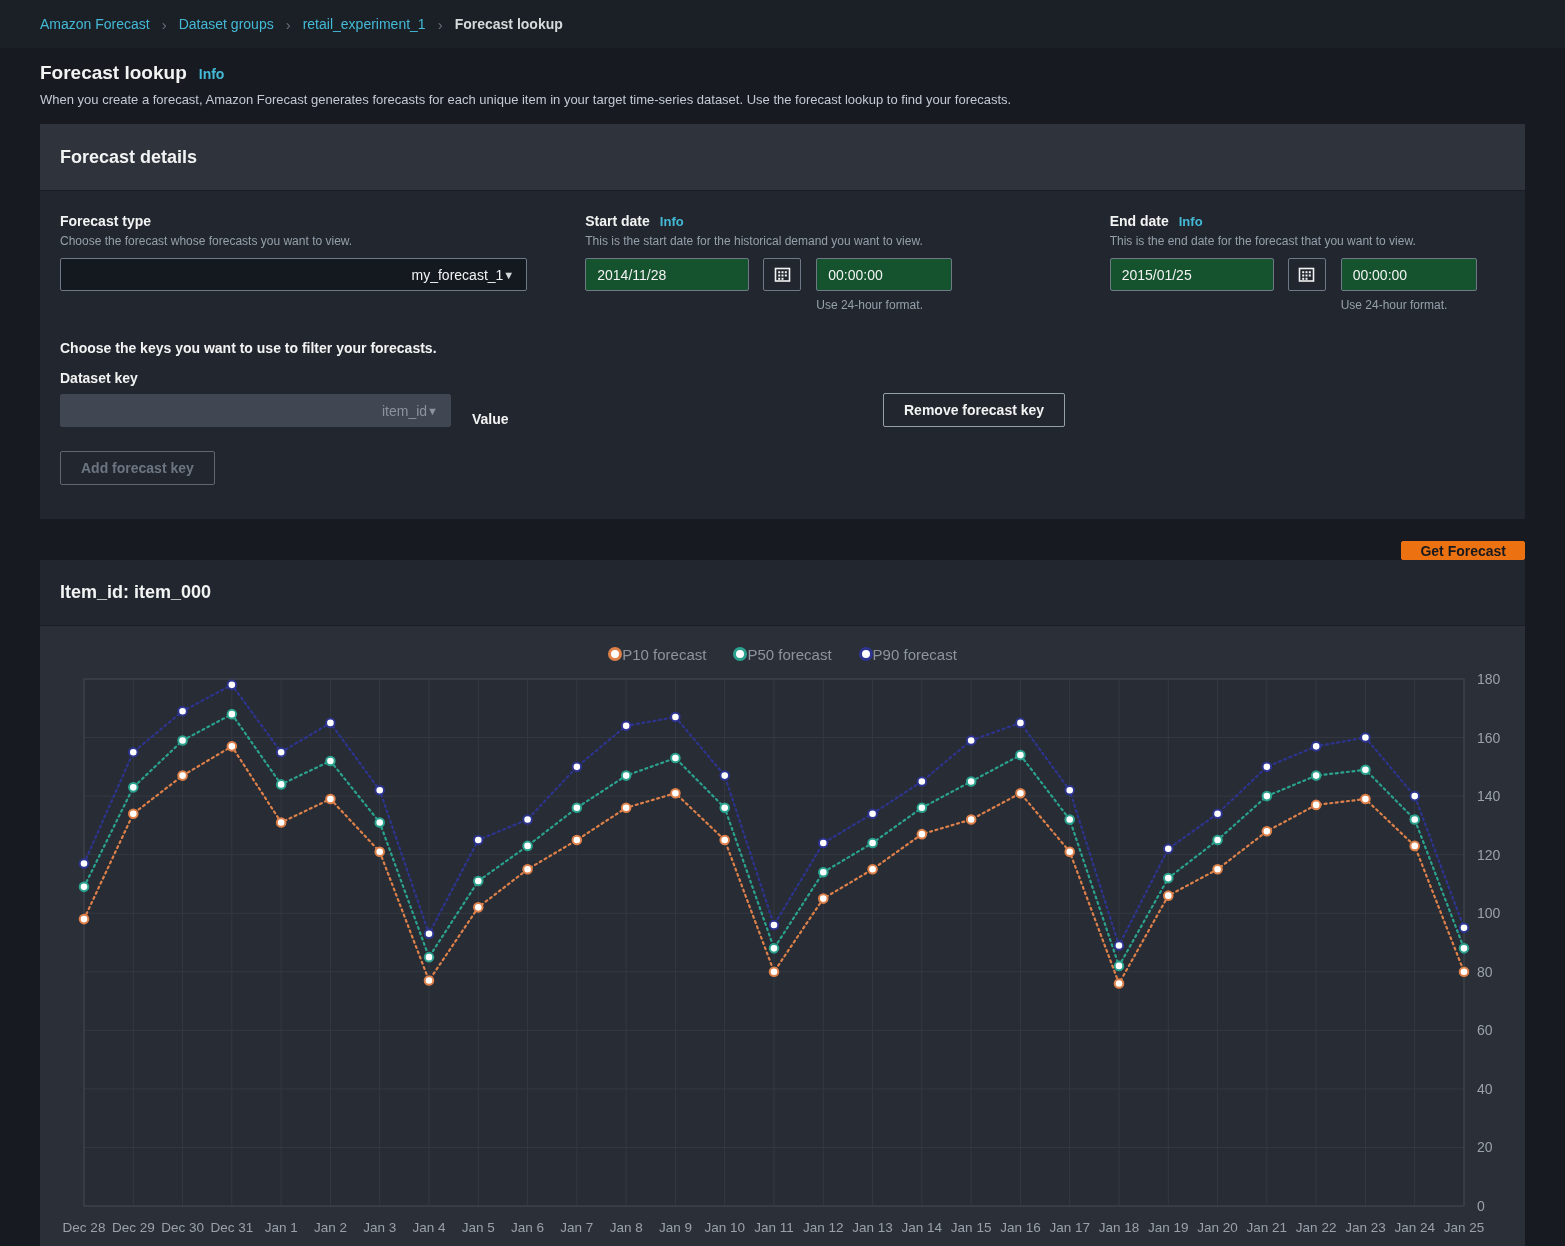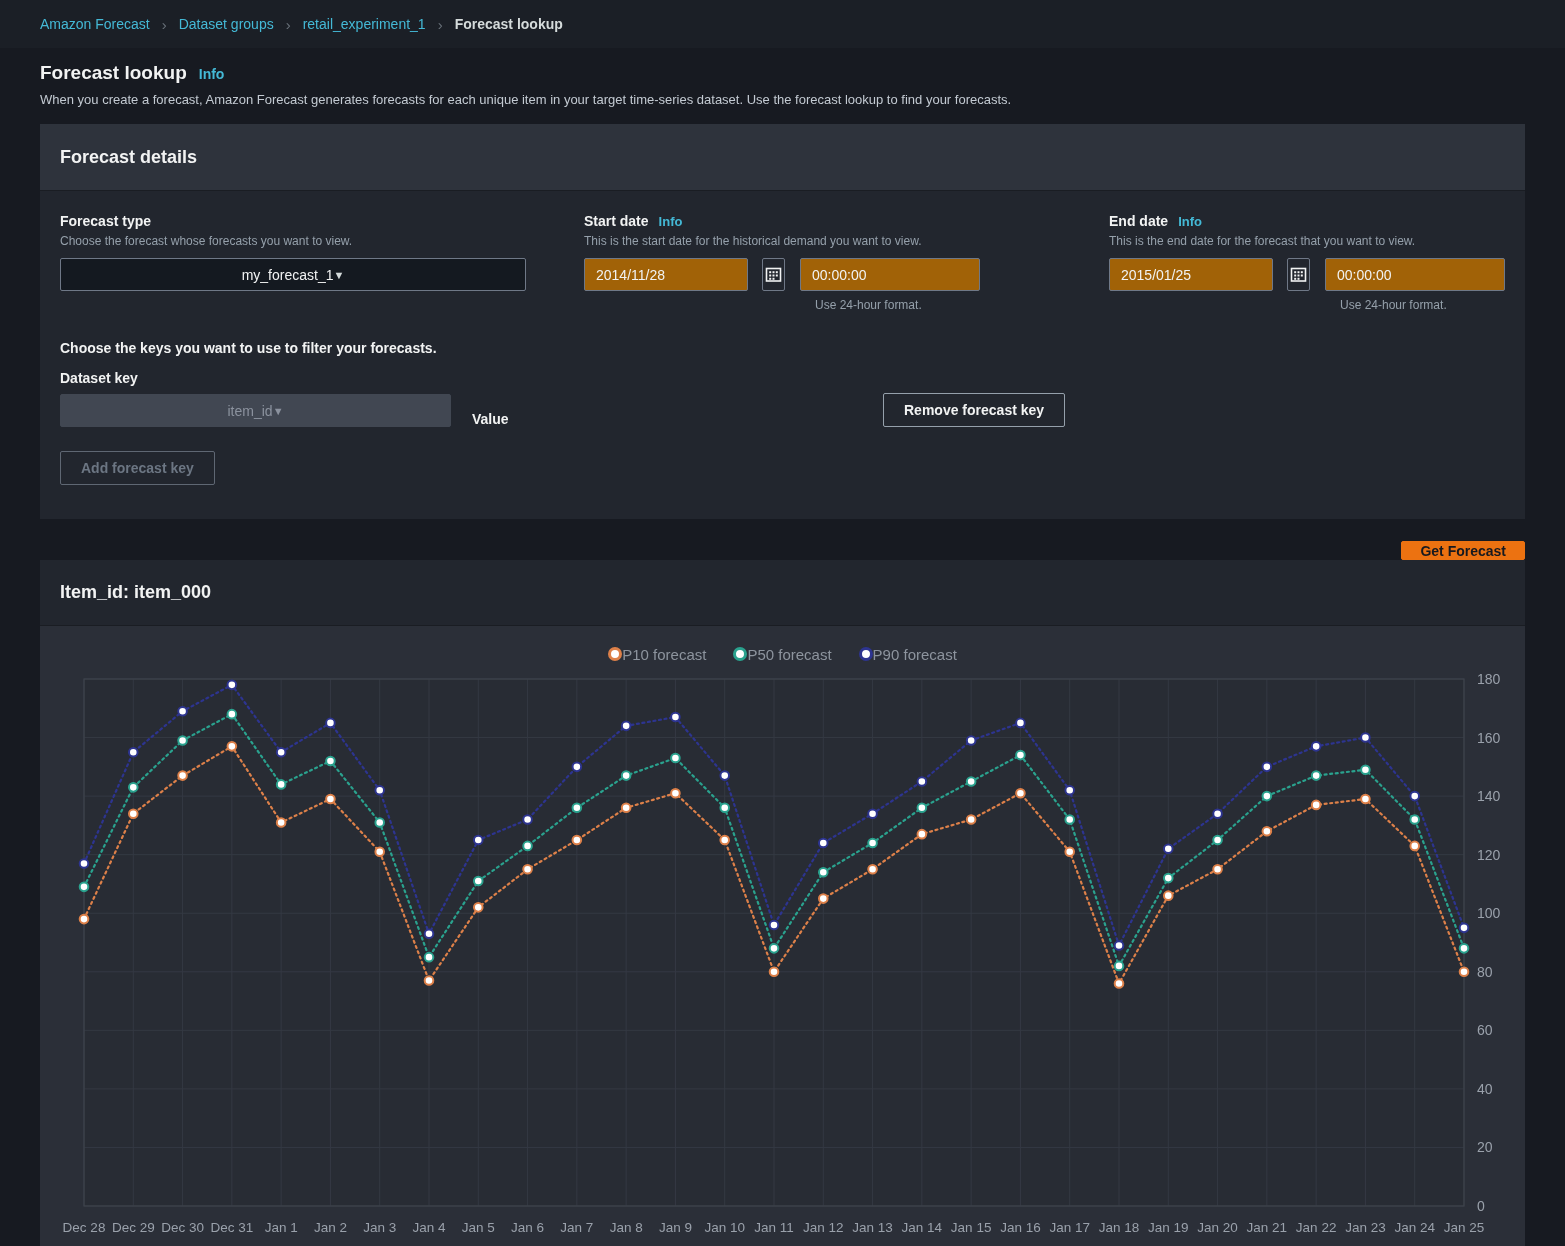--- a/index.html
+++ b/index.html
@@ -48,48 +48,48 @@
   .col-type { width:468px; }
   .col-date { margin-left:21px; width:396px; }
   .col-date.end { margin-left:92px; }
 
   .select-box {
     margin-top:10px;
     height:33px;
     background:#141920;
     border:1px solid #6f7887;
     border-radius:2px;
-    display:flex; align-items:center; justify-content:center;
+    display:flex; align-items:center; justify-content:flex-end;
     padding:0 12px;
     font-size:14px; color:#f2f3f3;
     cursor:pointer;
   }
   .select-box .chev { color:#d5dbdb; font-size:11px; }
   .select-box.disabled {
     background:#414752;
     border-color:#414752;
     color:#8b929e;
     cursor:default;
   }
   .select-box.disabled .chev { color:#8b929e; }
 
   .inputs-row { margin-top:10px; display:flex; align-items:center; }
   .txt-input {
     height:33px;
-    background:#a16207;
+    background:#14532d;
     border:1px solid #6f7887;
     border-radius:2px;
     color:#f2f3f3;
     font-size:14px;
     font-family:"Liberation Sans", sans-serif;
     padding:0 11px;
     outline:none;
   }
   .date-input { width:164px; }
-  .time-input { width:180px; }
+  .time-input { width:136px; }
   .cal-btn {
     width:38px; height:33px;
     margin:0 15px 0 14px;
     background:transparent;
     border:1px solid #6f7887;
     border-radius:2px;
     display:flex; align-items:center; justify-content:center;
     cursor:pointer;
   }
   .hint { font-size:12px; color:#95a0ab; margin-top:7px; margin-left:231px; }

